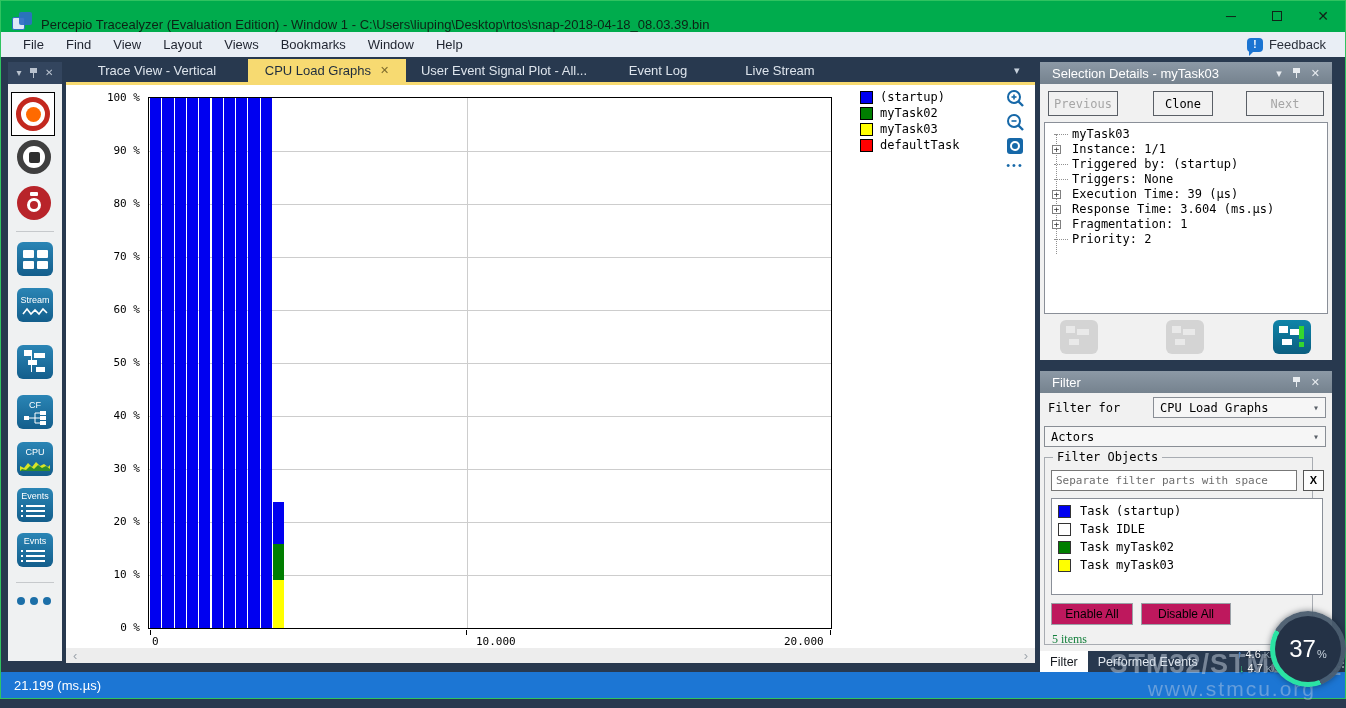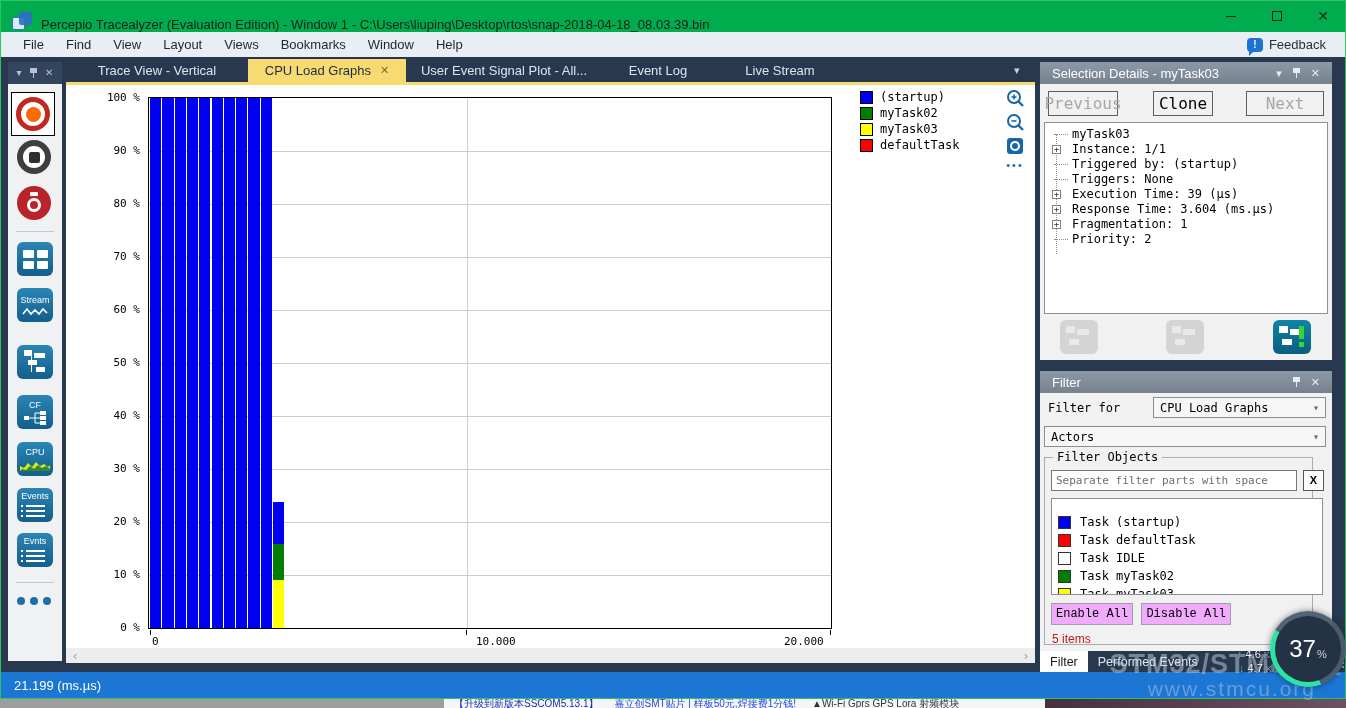--- a/index.html
+++ b/index.html
@@ -86,21 +86,21 @@
 .legend-label{font-size:12px;color:#000;white-space:nowrap}
 #zoom-toolbar{position:absolute;left:936px;top:4px;width:26px;display:flex;flex-direction:column;align-items:center;gap:1px}
 #zoom-dots{color:#1668A8;font-size:11px;letter-spacing:2px;line-height:10px}
 #chart-scrollbar{position:absolute;left:0;top:563px;width:969px;height:15px;background:#EDEDED;color:#9FA6AD;font-size:13px;display:flex;align-items:center;justify-content:space-between;padding:0 7px}
 
 
 .dock-panel{position:absolute;background:#F1F1F1;z-index:2}
 .panel-header{height:22px;background:linear-gradient(#8C99A6,#75828E);display:flex;align-items:center;padding:0 12px;color:#fff;font-size:13px}
 .header-icons{margin-left:auto;display:flex;align-items:center;gap:10px;color:#E8ECF0;font-size:11px}
 #sel-panel{left:1040px;top:62px;width:292px;height:298px}
-.nav-btn{position:absolute;height:25px;border:1px solid #5A5F66;background:#F1F1F1;font-family:"DejaVu Sans Mono",monospace;font-size:16px;display:flex;align-items:center;justify-content:center}
+.nav-btn{position:absolute;height:25px;border:1px solid #5A5F66;background:#F1F1F1;font-family:"DejaVu Sans Mono",monospace;font-size:12px;display:flex;align-items:center;justify-content:center}
 #btn-prev{left:8px;top:29px;width:70px;color:#A6A6A6}
 #btn-clone{left:113px;top:29px;width:60px;color:#000}
 #btn-next{left:206px;top:29px;width:78px;color:#A6A6A6}
 #sel-tree{position:absolute;left:4px;top:60px;width:284px;height:192px;background:#fff;border:1px solid #8A8F98;padding-top:4px;overflow:hidden}
 .tree-row{position:relative;height:15px;line-height:15px;font-size:12px;color:#000;white-space:nowrap;padding-left:27px;font-family:"DejaVu Sans Mono",monospace}
 .tree-plus{position:absolute;left:7px;top:3px;width:9px;height:9px;border:1px solid #808080;background:#fff;font-size:9px;line-height:7px;text-align:center;color:#333}
 .tree-twig{position:absolute;left:9px;top:7px;width:14px;border-top:1px dotted #909090}
 .tree-trunk{position:absolute;left:11px;border-left:1px dotted #909090}
 .sel-icon{position:absolute;top:0;width:38px;height:34px;border-radius:6px}
 #sel-icons{position:absolute;left:0;top:258px;width:292px;height:36px}
@@ -117,27 +117,27 @@
 #filter-panel{left:1040px;top:371px;width:292px;height:280px}
 #filter-for-label{position:absolute;left:8px;top:30px;font-size:12px;color:#000}
 .dropdown{background:#F6F6F6;border:1px solid #898E95;font-family:"DejaVu Sans Mono",monospace;font-size:12px;color:#000;display:flex;align-items:center;padding:0 6px}
 .dd-arrow{margin-left:auto;color:#5A6068;font-size:10px}
 #filter-for-dd{position:absolute;left:113px;top:26px;width:173px;height:21px}
 #actors-dd{position:absolute;left:4px;top:55px;width:282px;height:21px}
 #filter-objects{position:absolute;left:4px;top:86px;width:269px;height:188px;border:1px solid #A8ACB2}
 #filter-objects-label{position:absolute;left:8px;top:-8px;background:#F1F1F1;padding:0 4px;font-size:12px;color:#000;font-family:"DejaVu Sans Mono",monospace}
 #filter-input{position:absolute;left:6px;top:12px;width:246px;height:21px;background:#fff;border:1px solid #777;font-size:11px;color:#6E6E6E;line-height:19px;padding-left:4px;font-family:"DejaVu Sans Mono",monospace;white-space:nowrap;overflow:hidden}
 #filter-clear{position:absolute;left:258px;top:12px;width:21px;height:21px;background:#FCFCFC;border:1px solid #555;font-weight:bold;font-size:11px;text-align:center;line-height:19px;color:#000}
-#task-list{position:absolute;left:6px;top:40px;width:272px;height:97px;background:#fff;border:1px solid #8A8F98;padding-top:14px;overflow:hidden}
+#task-list{position:absolute;left:6px;top:40px;width:272px;height:97px;background:#fff;border:1px solid #8A8F98;padding-top:3px;overflow:hidden}
 .task-row{display:flex;align-items:center;height:18px;padding-left:6px;gap:9px;font-size:12px;font-family:"DejaVu Sans Mono",monospace;color:#000}
 .task-swatch{width:13px;height:13px;border:1px solid #333;flex:0 0 auto}
-.small-btn{position:absolute;background:#f0abfc;border:1px solid #9AA0A6;font-family:Liberation Mono, monospace;font-size:12px;color:#000;display:flex;align-items:center;justify-content:center;height:22px}
+.small-btn{position:absolute;background:#be185d;border:1px solid #9AA0A6;font-family:Liberation Sans, sans-serif;font-size:12px;color:#000;display:flex;align-items:center;justify-content:center;height:22px}
 #btn-enable{left:6px;top:145px;width:82px}
 #btn-disable{left:96px;top:145px;width:90px}
-#items-count{position:absolute;left:7px;top:174px;font-size:12px;font-family:Liberation Sans, sans-serif;color:#b91c1c}
+#items-count{position:absolute;left:7px;top:174px;font-size:12px;font-family:Liberation Serif, serif;color:#15803d}
 
 #bottom-tabs{position:absolute;left:1040px;top:651px;width:294px;height:21px;display:flex;z-index:2}
 .bottom-tab{height:21px;display:flex;align-items:center;padding:0 10px;font-size:12.5px;color:#E3E9F0}
 .bottom-tab.active{background:#fff;color:#14181E}
 
 
 #statusbar{position:absolute;left:0;top:672px;width:1346px;height:27px;background:#1C76D4;display:flex;align-items:center;padding-left:14px;z-index:2}
 #status-text{color:#fff;font-size:13px}
 #desktop-strip{position:absolute;left:0;top:699px;width:1346px;height:9px;background:#9E9E9E;overflow:hidden;z-index:1}
 #strip-white{position:absolute;left:444px;top:0;width:601px;height:9px;background:#F5F5F5;display:flex;gap:16px;padding-left:10px;white-space:nowrap}
@@ -473,24 +473,20 @@
     <div id="filter-objects">
       <span id="filter-objects-label">Filter Objects</span>
       <div id="filter-input">Separate filter parts with space</div>
       <div id="filter-clear">X</div>
       <div id="task-list">
           <div class="task-row">
             <span class="task-swatch" style="background: rgb(0, 0, 240);"></span>
             <span>Task (startup)</span>
           </div>
           <div class="task-row">
-            <span class="task-swatch" style="background: rgb(255, 0, 0);"></span>
-            <span>Task defaultTask</span>
-          </div>
-          <div class="task-row">
             <span class="task-swatch" style="background: rgb(255, 255, 255);"></span>
             <span>Task IDLE</span>
           </div>
           <div class="task-row">
             <span class="task-swatch" style="background: rgb(0, 126, 0);"></span>
             <span>Task myTask02</span>
           </div>
           <div class="task-row">
             <span class="task-swatch" style="background: rgb(255, 255, 0);"></span>
             <span>Task myTask03</span>
@@ -504,28 +500,20 @@
 
   <div id="bottom-tabs">
       <div class="bottom-tab active">Filter</div>
       <div class="bottom-tab">Performed Events</div>
     </div>
 
   <div id="statusbar">
     <span id="status-text">21.199 (ms.µs)</span>
   </div>
 
-  <div id="desktop-strip">
-    <div id="strip-white">
-      <span id="strip-sscom">【升级到新版本SSCOM5.13.1】</span>
-      <span id="strip-ad1">嘉立创SMT贴片 | 样板50元,焊接费1分钱!</span>
-      <span id="strip-ad2">▲Wi-Fi Gprs GPS Lora 射频模块</span>
-    </div>
-    <div id="strip-dark"></div>
-  </div>
 
   <div id="win-border"></div>
 
   <div id="watermark-title">STM32/STM8社区</div>
   <div id="watermark-url">www.stmcu.org</div>
   <div id="net-up" class="net-row">
     <span class="net-arrow-up">↑</span>
     <span class="net-val">4.6</span>
     <span class="net-unit">K/s</span>
   </div>

